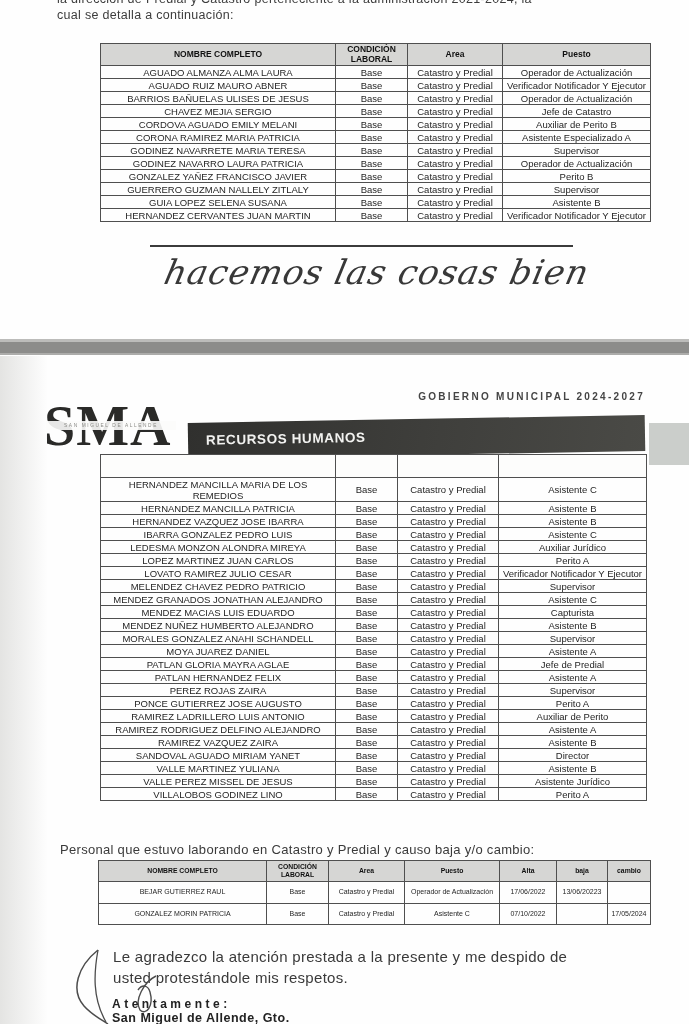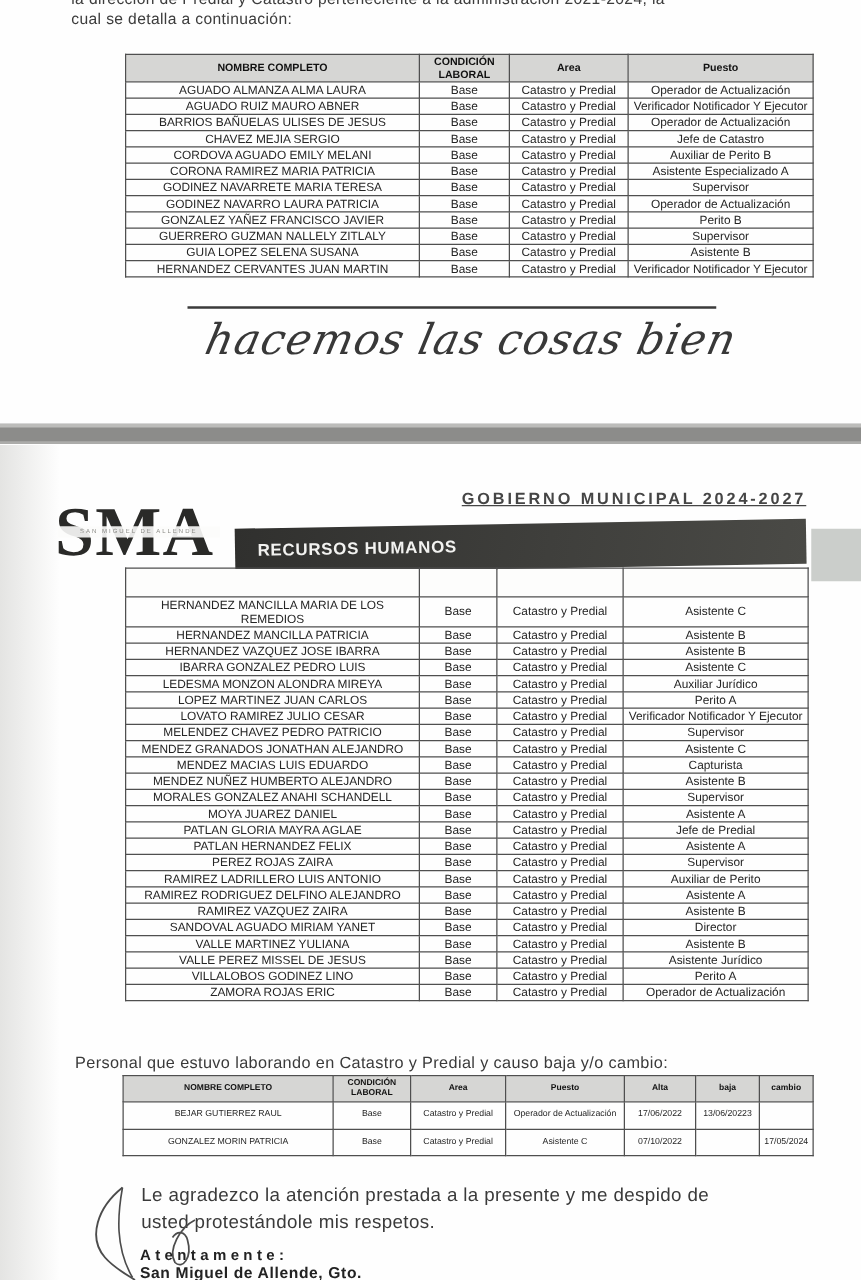--- a/index.html
+++ b/index.html
@@ -23,22 +23,22 @@
           font-family:"DejaVu Serif",serif;font-style:italic;font-size:34px;color:#383838;
           transform:skewX(-12deg);letter-spacing:1px;white-space:nowrap;}
 
   
   .divider{position:absolute;left:0;top:339px;width:689px;height:16px;background:#8c8c8a;
            border-top:3px solid #bcbcba;border-bottom:2px solid #acacaa;box-sizing:border-box;}
 
   
   .page2-shade{position:absolute;left:0;top:356px;width:48px;height:668px;
                background:linear-gradient(to right,rgba(185,185,181,.38),rgba(185,185,181,0));}
-  .gobierno{position:absolute;right:44px;top:391px;font-size:13px;font-weight:bold;
-            letter-spacing:2.3px;color:#454545;white-space:nowrap;text-decoration:underline;}
+  .gobierno{position:absolute;right:44px;top:391px;font-size:10px;font-weight:bold;
+            letter-spacing:2.3px;color:#454545;white-space:nowrap;}
   .logo{position:absolute;left:44px;top:396px;width:136px;height:66px;
         font-family:"Liberation Serif",serif;font-weight:bold;font-size:56px;line-height:60px;
         color:#2a2a28;letter-spacing:1px;}
   .logo-band{position:absolute;left:2px;top:25px;width:130px;height:9px;
              background:rgba(252,252,251,.9);font-family:"Liberation Sans",sans-serif;
              font-weight:normal;font-size:4.8px;letter-spacing:1.6px;color:#8a8a86;
              line-height:9px;text-align:center;white-space:nowrap;}
   .banner{position:absolute;left:188px;top:419px;width:457px;height:36px;
           background:linear-gradient(100deg,#30302e 0%,#3f3f3c 55%,#4a4a46 100%);
           transform:rotate(-1deg);}
@@ -291,20 +291,26 @@
           <td>Catastro y Predial</td>
           <td>Asistente A</td>
         </tr>
         <tr>
           <td>PEREZ ROJAS ZAIRA</td>
           <td>Base</td>
           <td>Catastro y Predial</td>
           <td>Supervisor</td>
         </tr>
         <tr>
+          <td>PONCE GUTIERREZ JOSE AUGUSTO</td>
+          <td>Base</td>
+          <td>Catastro y Predial</td>
+          <td>Perito A</td>
+        </tr>
+        <tr>
           <td>RAMIREZ LADRILLERO LUIS ANTONIO</td>
           <td>Base</td>
           <td>Catastro y Predial</td>
           <td>Auxiliar de Perito</td>
         </tr>
         <tr>
           <td>RAMIREZ RODRIGUEZ DELFINO ALEJANDRO</td>
           <td>Base</td>
           <td>Catastro y Predial</td>
           <td>Asistente A</td>
@@ -331,26 +337,20 @@
           <td>VALLE PEREZ MISSEL DE JESUS</td>
           <td>Base</td>
           <td>Catastro y Predial</td>
           <td>Asistente Jurídico</td>
         </tr>
         <tr>
           <td>VILLALOBOS GODINEZ LINO</td>
           <td>Base</td>
           <td>Catastro y Predial</td>
           <td>Perito A</td>
-        </tr>
-        <tr>
-          <td>ZAMORA ROJAS ERIC</td>
-          <td>Base</td>
-          <td>Catastro y Predial</td>
-          <td>Operador de Actualización</td>
         </tr>
       </tbody>
   </table>
 
   <div class="baja-heading">Personal que estuvo laborando en Catastro y Predial y causo baja y/o cambio:</div>
 
   <table class="t3">
     <colgroup>
         <col style="width:168px">
         <col style="width:62px">

